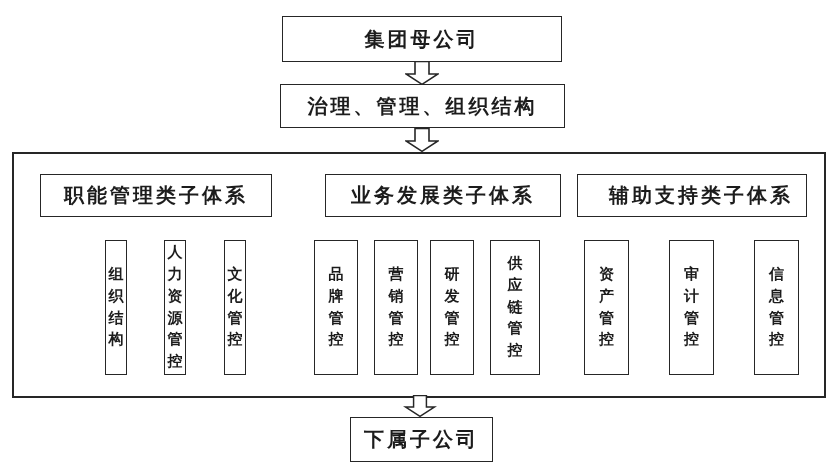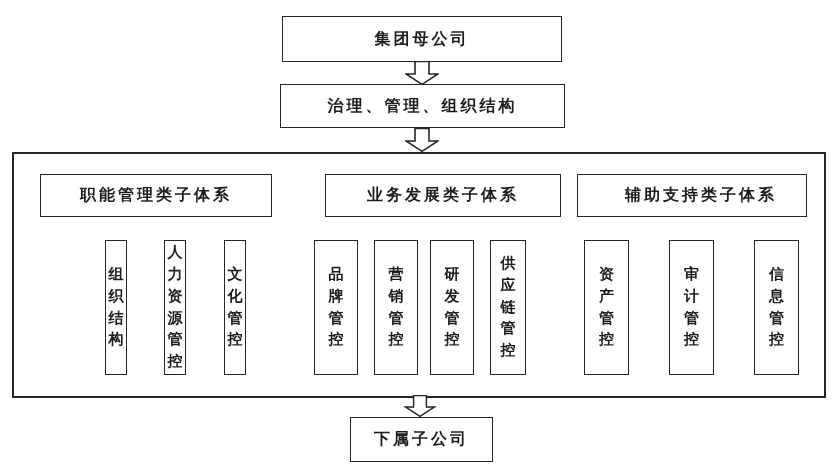--- a/index.html
+++ b/index.html
@@ -20,21 +20,21 @@
     position: absolute;
     box-sizing: border-box;
     border: 1.5px solid #262626;
     background: #ffffff;
     display: flex;
     align-items: center;
     justify-content: center;
     text-align: center;
   }
   .h-label {
-    font-size: 16px;
+    font-size: 20px;
     letter-spacing: 3px;
     white-space: nowrap;
     font-weight: 600;
   }
   .top-box    { left: 282px; top: 16px;  width: 280px; height: 46px; }
   .struct-box { left: 280px; top: 84px;  width: 285px; height: 44px; }
   .bottom-box { left: 350px; top: 417px; width: 143px; height: 45px; }
 
   .arrow {
     position: absolute;
@@ -80,21 +80,21 @@
   }
   
   .g1-0 { left: 31px; }
   .g1-1 { left: 91px; }
   .g1-2 { left: 150px; }
   .g1-3 { left: 210px; }
   
   .g2-0 { left: 300px; width: 44px; }
   .g2-1 { left: 360px; width: 44px; }
   .g2-2 { left: 416px; width: 44px; }
-  .g2-3 { left: 476px; width: 36px; }
+  .g2-3 { left: 476px; width: 50px; }
   
   .g3-0 { left: 570px; width: 45px; }
   .g3-1 { left: 655px; width: 45px; }
   .g3-2 { left: 740px; width: 45px; }
 </style>
 </head>
 <body>
 
 <div class="stage">
 

